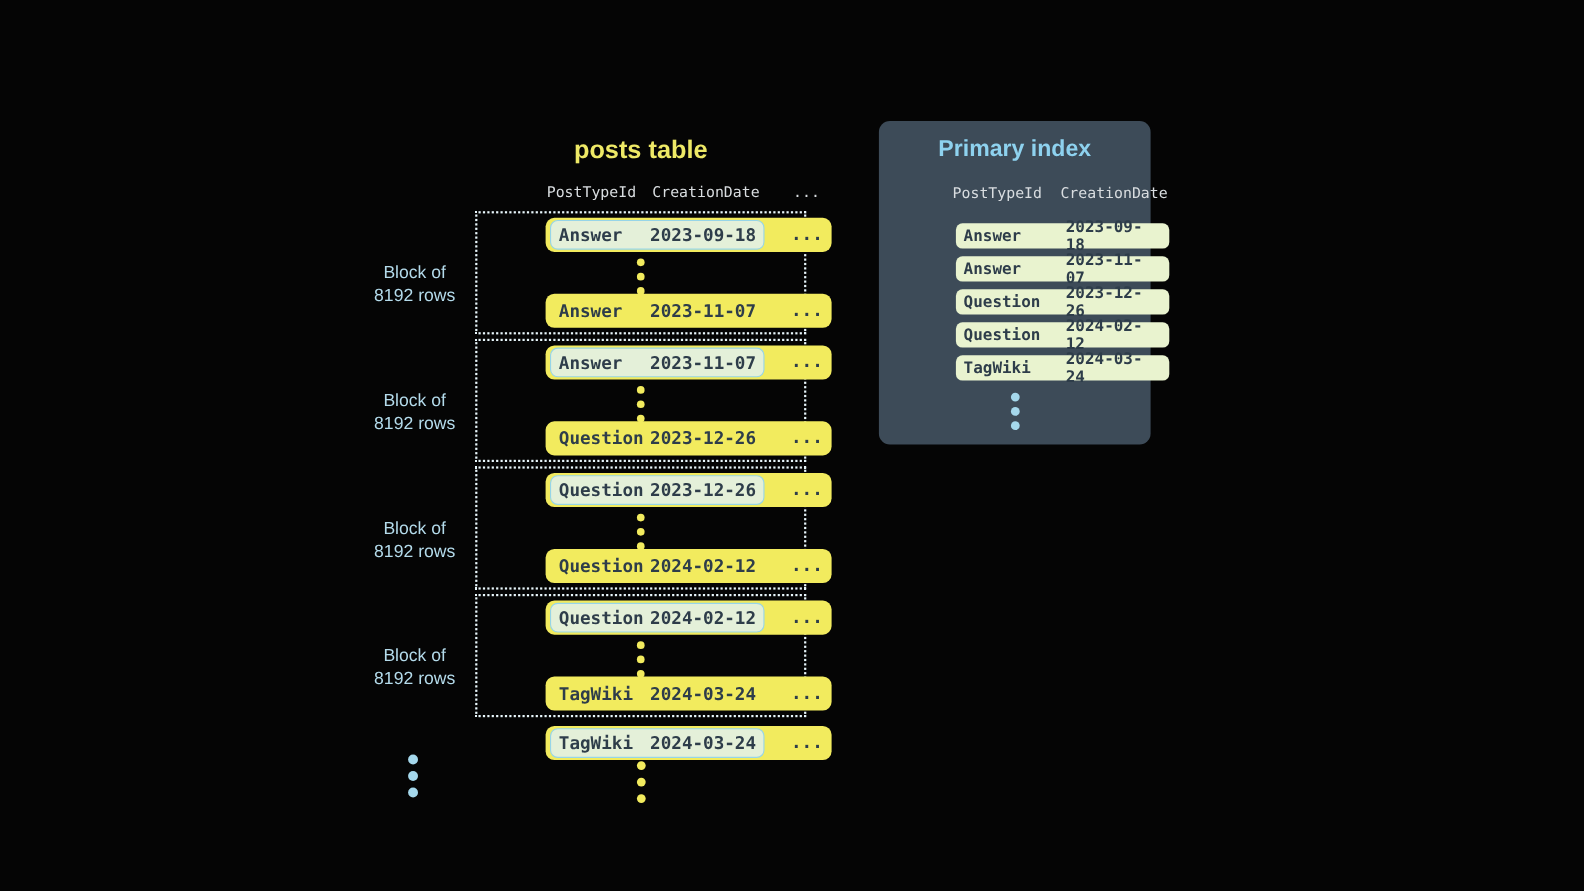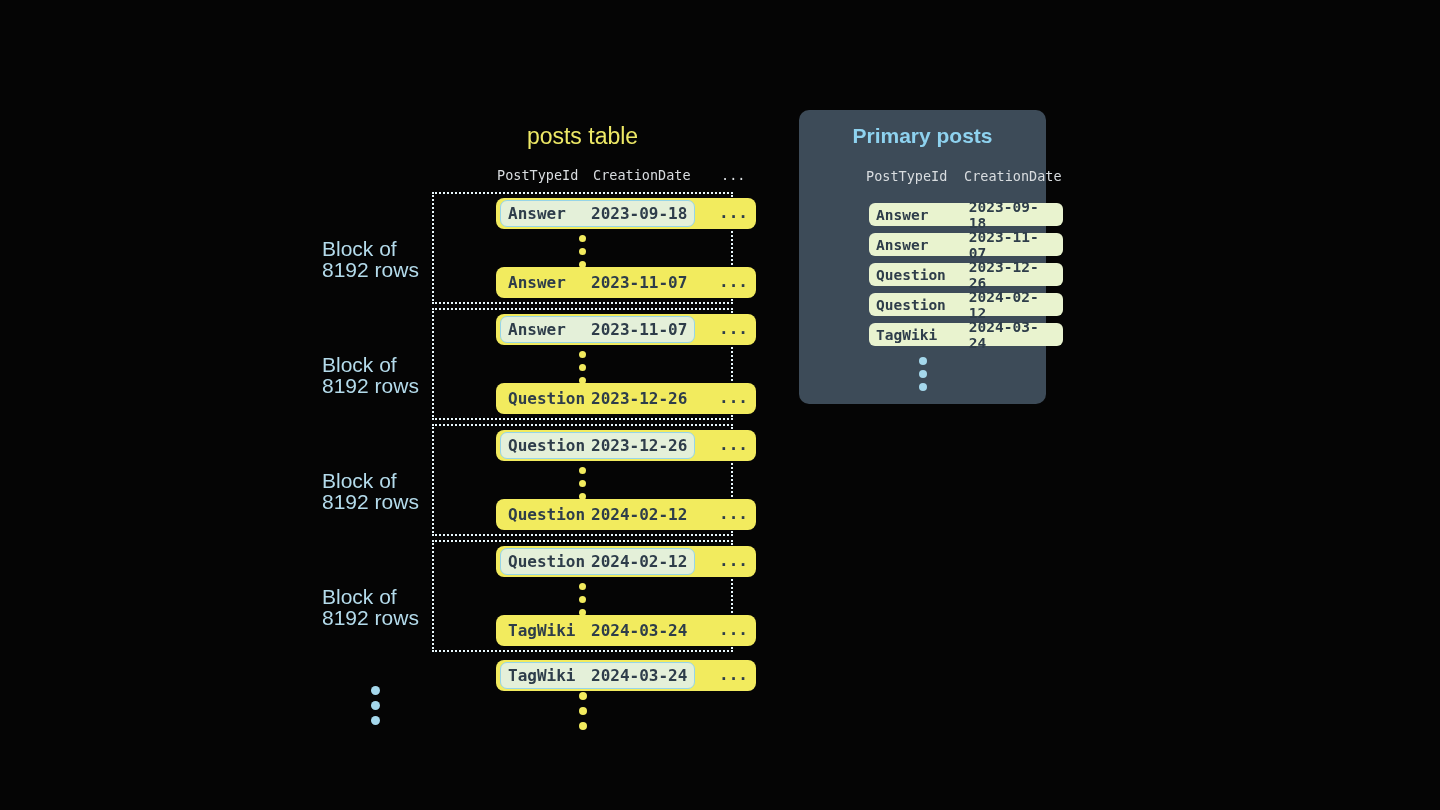--- a/index.html
+++ b/index.html
@@ -17,21 +17,21 @@
     --dotted-border:#e9f7fc;
     --blue-dot:#a5d8ec;
   }
   html,body{margin:0;padding:0;background:var(--background);}
   .stage{position:relative;width:1440px;height:810px;background:var(--background);
          overflow:hidden;font-family:"Liberation Sans",sans-serif;}
   .mono{font-family:"DejaVu Sans Mono","Liberation Mono",monospace;margin-left:44px;}
 
   
   .pt-title{position:absolute;top:123px;left:432px;width:301px;text-align:center;
-            font-size:23px;font-weight:400;color:var(--title-yellow);}
+            font-size:23px;font-weight:700;color:var(--title-yellow);}
   .hdr{position:absolute;top:167px;font-size:13.5px;color:var(--header-text);}
 
   .block{position:absolute;left:432px;width:301px;height:112px;box-sizing:border-box;
          border:2px dotted var(--dotted-border);}
   .prow{position:absolute;left:18px;width:260px;height:31px;background:var(--row-yellow);
         border-radius:8px;}
   .prow.top{top:4px}
   .prow.bottom{bottom:4px}
   .overflow-row{position:absolute;left:452px;top:660px;width:260px;height:31px;
         background:var(--row-yellow);border-radius:8px;}
@@ -44,22 +44,22 @@
        font-size:16px;font-weight:bold;color:var(--dark-text);}
 
   .vdots{position:absolute;display:flex;flex-direction:column;align-items:center;}
   .vdots i{width:7px;height:7px;border-radius:50%;background:var(--row-yellow);display:block;}
   .block .vdots{left:0;right:0;top:41px;gap:6px;}
   .ydots-bottom{left:432px;width:301px;top:692px;gap:7px;}
   .ydots-bottom i{width:8px;height:8px;}
   .bdots-left{left:330px;width:90px;top:686px;gap:6px;}
   .bdots-left i{width:9px;height:9px;background:var(--blue-dot);}
 
-  .blabel{position:absolute;left:322px;width:110px;text-align:left;
-          font-size:21px;line-height:21px;color:var(--label-blue);}
+  .blabel{position:absolute;left:322px;width:110px;text-align:center;
+          font-size:16px;line-height:21px;color:var(--label-blue);}
 
   
   .panel{position:absolute;left:799px;top:110px;width:247px;height:294px;
          background:var(--panel-bg);border-radius:10px;}
   .panel-title{position:absolute;top:14px;left:0;right:0;text-align:center;
                font-size:21px;font-weight:600;color:var(--panel-title);}
   .phdr{position:absolute;top:58px;font-size:13.5px;color:var(--header-text);}
   .irow{position:absolute;left:26px;width:194px;height:23px;box-sizing:border-box;
         border-radius:6px;background:var(--index-pill-fill);display:flex;align-items:center;
         padding:0 7px;font-size:14.5px;font-weight:bold;color:var(--dark-text);}
@@ -195,21 +195,21 @@
       <i></i>
       <i></i>
     </div>
   <div class="vdots bdots-left">
       <i></i>
       <i></i>
       <i></i>
     </div>
 
   <div class="panel">
-    <div class="panel-title">Primary posts</div>
+    <div class="panel-title">Primary index</div>
     <div class="phdr mono" style="left:23px">PostTypeId</div>
     <div class="phdr mono" style="left:121px">CreationDate</div>
 
     <div class="irow mono" style="top:93px">
       <span class="t">Answer</span>
       <span class="d">2023-09-18</span>
     </div>
     <div class="irow mono" style="top:123px">
       <span class="t">Answer</span>
       <span class="d">2023-11-07</span>

